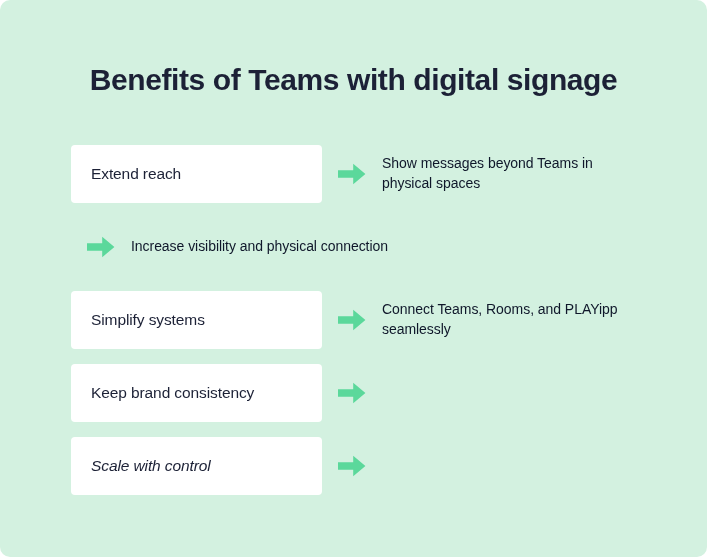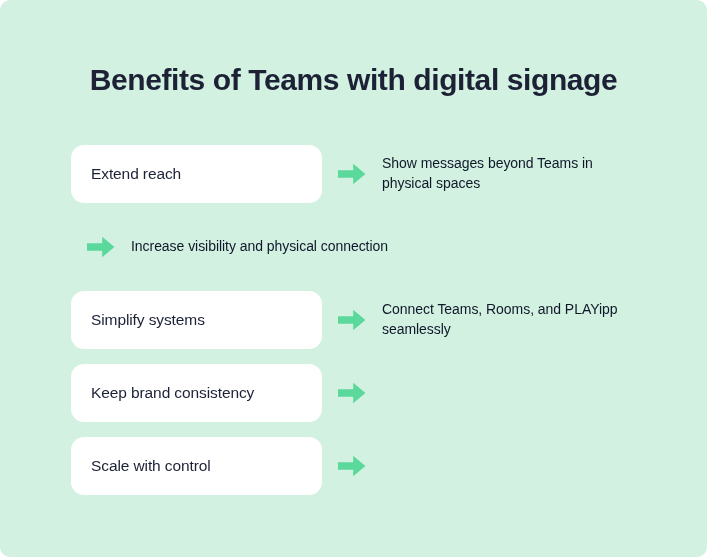--- a/index.html
+++ b/index.html
@@ -45,28 +45,29 @@
   }
 
   .benefit-row {
     display: flex;
     align-items: center;
     height: 58px;
     margin-bottom: 15px;
   }
   .benefit-row:last-child {
     margin-bottom: 0;
+    font-style: italic;
   }
 
   .benefit-card {
     box-sizing: border-box;
     width: 251px;
     height: 58px;
     background: #ffffff;
-    border-radius: 13px;
+    border-radius: 4px;
     display: flex;
     align-items: center;
     padding-left: 20px;
     flex: 0 0 auto;
   }
 
   .benefit-card-label {
     font-size: 15.5px;
     color: #1c2136;
     letter-spacing: -0.1px;

